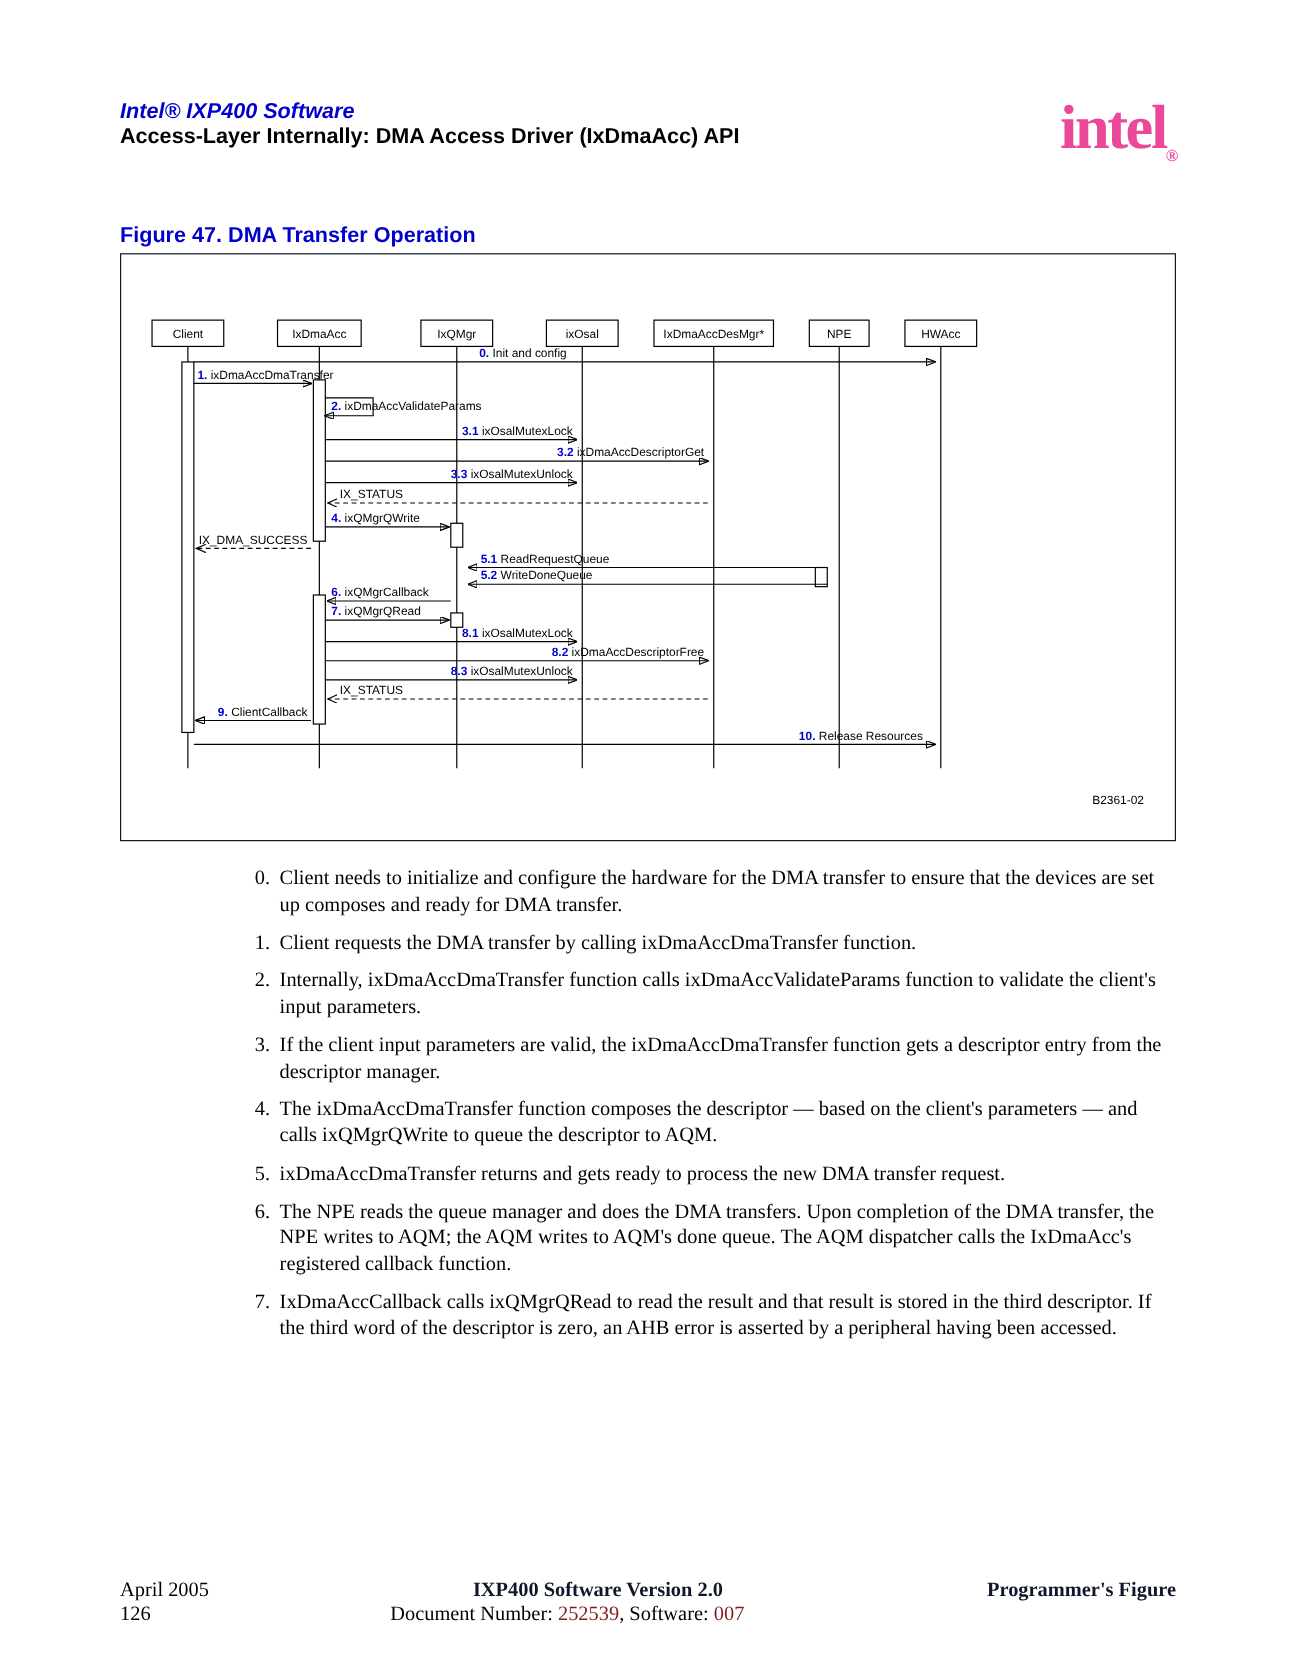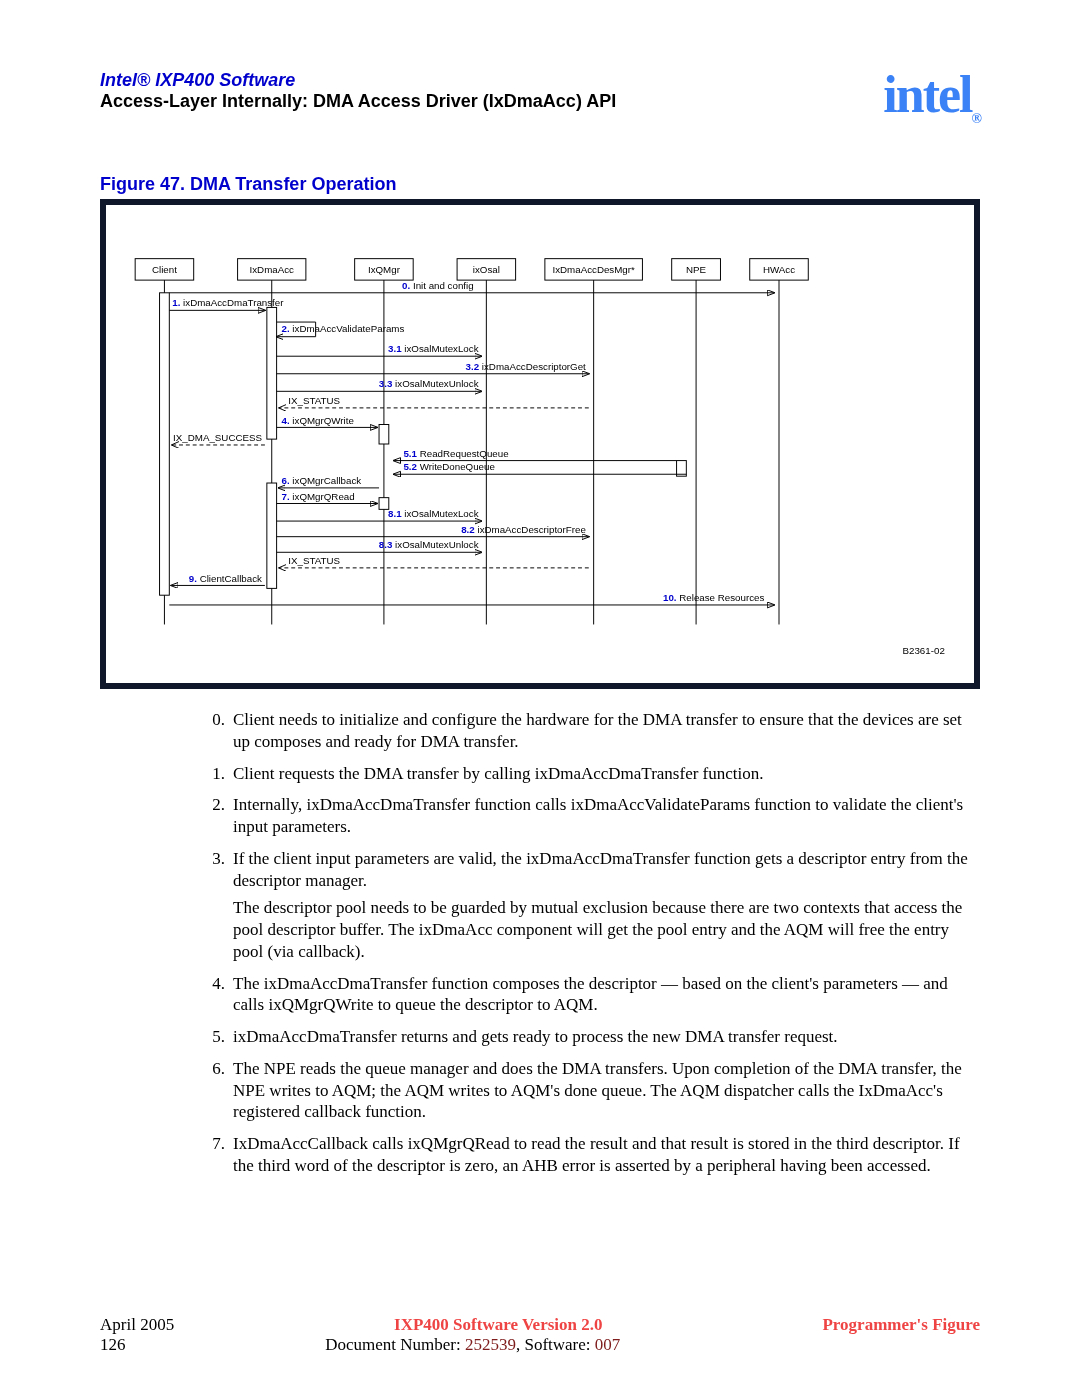--- a/index.html
+++ b/index.html
@@ -13,56 +13,56 @@
     position: relative;
   }
   .page {
     position: relative;
     width: 1080px;
     height: 1397px;
     padding: 60px 100px 40px 100px;
   }
   .header {
     position: relative;
-    margin-top: 10px;
+    margin-top: 22px;
   }
   .header-line1 {
     color: #0000cc;
     font-style: italic;
     font-weight: bold;
     font-size: 18px;
   }
   .header-line2 {
     font-weight: bold;
     font-size: 18px;
     color: #000;
   }
   .logo {
     position: absolute;
     right: 0;
     top: -5px;
     font-family: "Times New Roman", serif;
     font-size: 52px;
     font-weight: bold;
-    color: #3b82f6;
+    color: #ec4899;
     letter-spacing: -2px;
   }
   .logo .reg {
     font-size: 14px;
     vertical-align: sub;
   }
   .figure-title {
     color: #0000cc;
     font-weight: bold;
     font-size: 18px;
     margin-top: 62px;
     margin-bottom: 4px;
   }
   .diagram-frame {
-    border: 6px solid #0f172a;
+    border: 1px solid #0f172a;
     width: 100%;
     height: 490px;
     position: relative;
     overflow: hidden;
   }
   .diagram-svg {
     width: 100%;
     height: 100%;
   }
   .steps-list {
@@ -86,21 +86,21 @@
   .footer {
     position: absolute;
     bottom: 42px;
     left: 100px;
     right: 100px;
     font-size: 17px;
     font-family: "Times New Roman", serif;
   }
   .footer-row { display: flex; justify-content: space-between; align-items: center; }
   .footer-center { text-align: center; flex: 1; }
-  .blue-bold { color: #ef4444; font-weight: bold; }
+  .blue-bold { color: #0f172a; font-weight: bold; }
   .blue { color: #7f1d1d; }
 
   
   .diagram-svg text {
     font-family: Arial, Helvetica, sans-serif;
     font-size: 10px;
     fill: #000;
   }
   .diagram-svg .num { fill: #0000cc; font-weight: bold; }
   .diagram-svg .dashed { stroke-dasharray: 4 3; }
@@ -244,21 +244,20 @@
       <div class="step-text">Client requests the DMA transfer by calling ixDmaAccDmaTransfer function.</div>
     </div>
     <div class="step">
       <div class="step-num">2.</div>
       <div class="step-text">Internally, ixDmaAccDmaTransfer function calls ixDmaAccValidateParams function to validate the client's input parameters.</div>
     </div>
     <div class="step">
       <div class="step-num">3.</div>
       <div class="step-text">
         <span>If the client input parameters are valid, the ixDmaAccDmaTransfer function gets a descriptor entry from the descriptor manager.</span>
-        <div class="step-subpara">The descriptor pool needs to be guarded by mutual exclusion because there are two contexts that access the pool descriptor buffer. The ixDmaAcc component will get the pool entry and the AQM will free the entry pool (via callback).</div>
       </div>
     </div>
     <div class="step">
       <div class="step-num">4.</div>
       <div class="step-text">The ixDmaAccDmaTransfer function composes the descriptor — based on the client's parameters — and calls ixQMgrQWrite to queue the descriptor to AQM.</div>
     </div>
     <div class="step">
       <div class="step-num">5.</div>
       <div class="step-text">ixDmaAccDmaTransfer returns and gets ready to process the new DMA transfer request.</div>
     </div>

